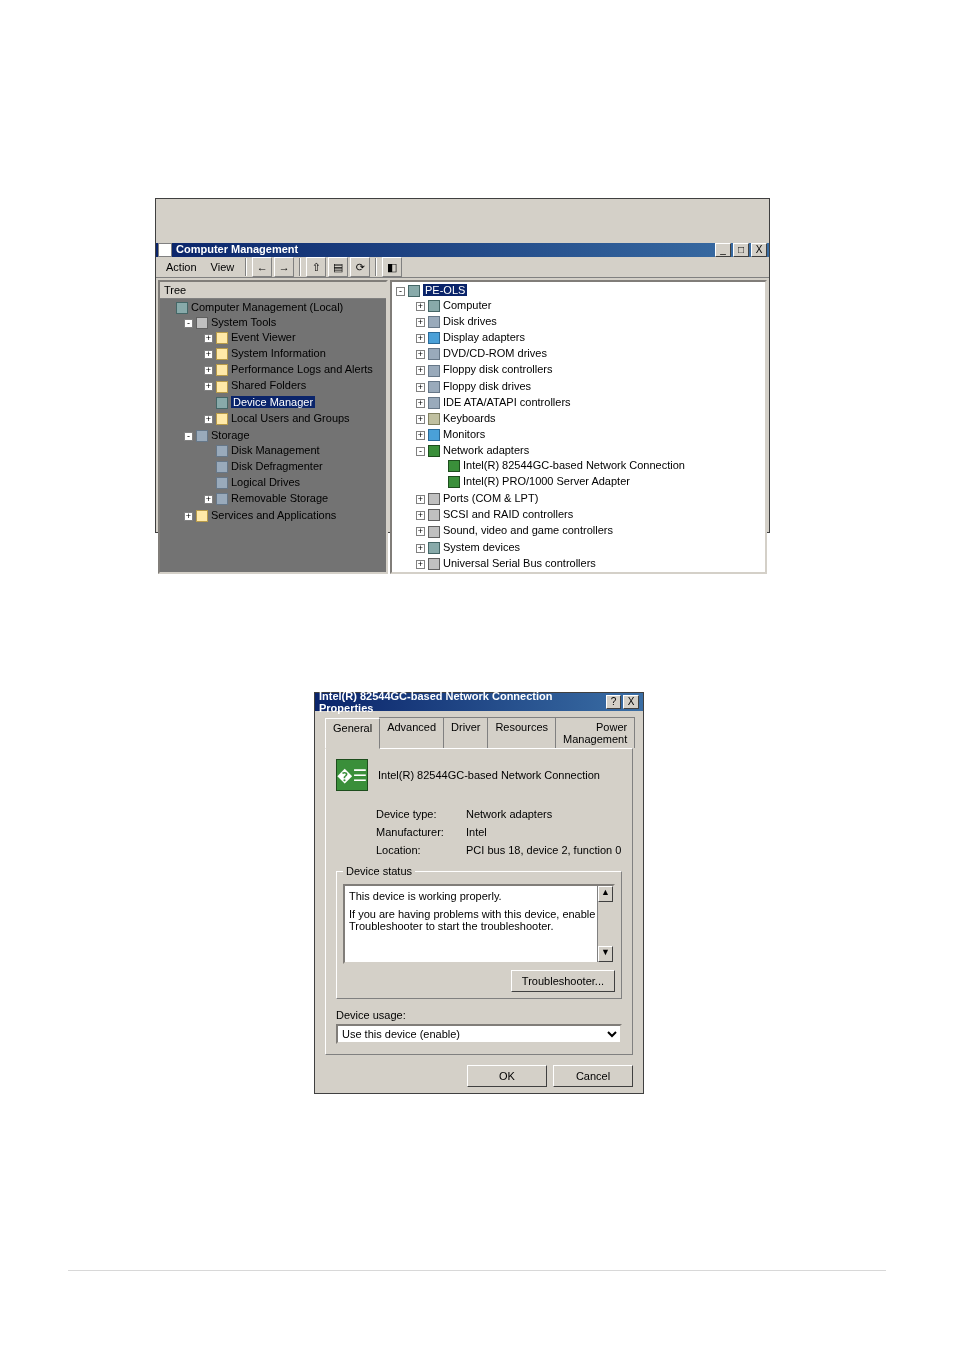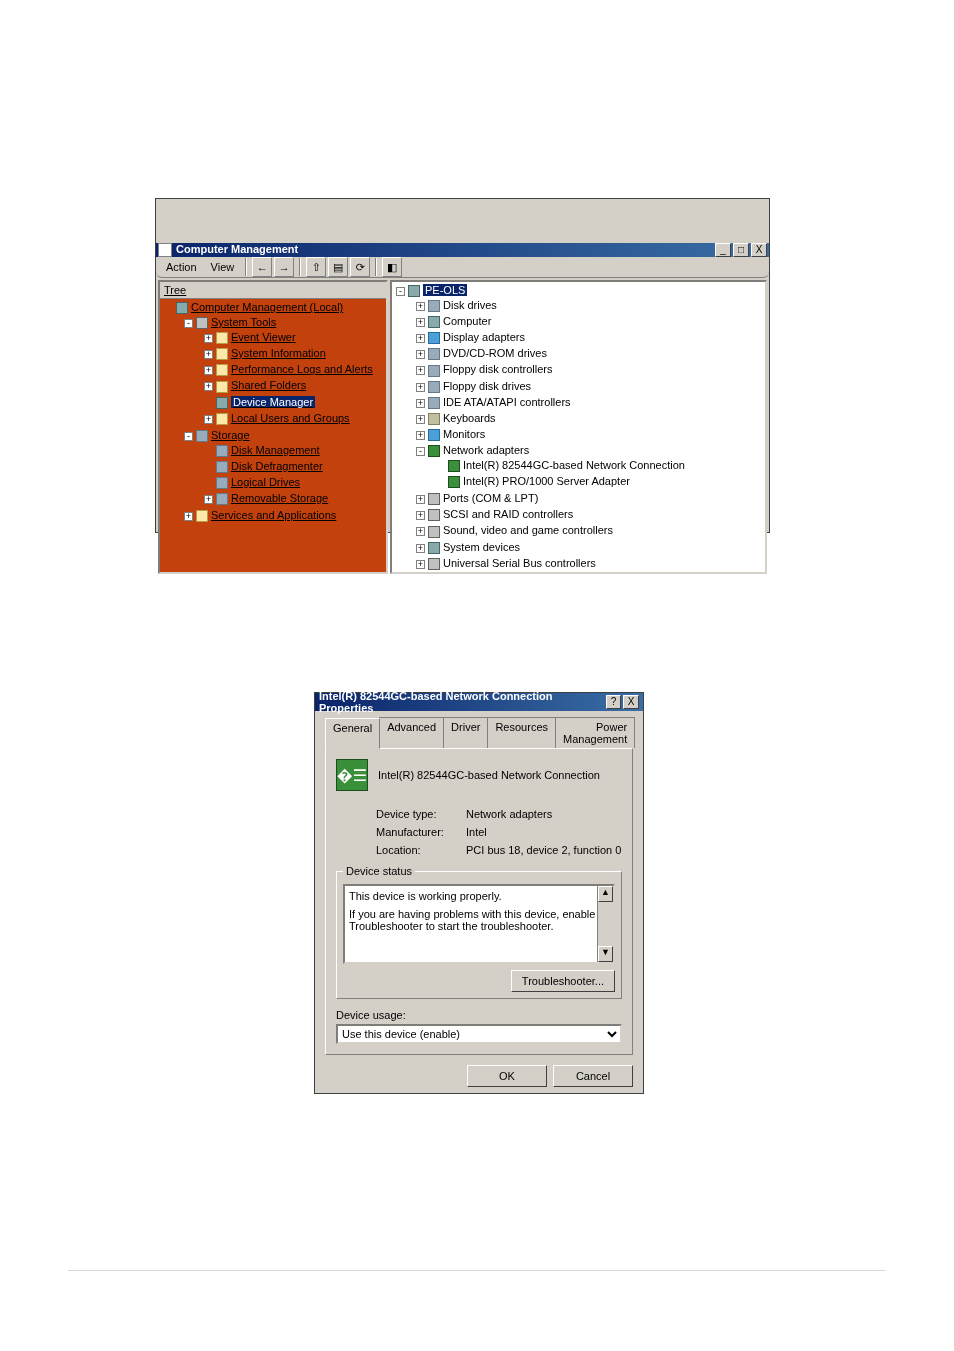--- a/index.html
+++ b/index.html
@@ -40,37 +40,35 @@
       width: 16px; height: 14px; margin-left: 2px;
       background:#d4d0c8; border:1px solid #fff; border-right-color:#404040; border-bottom-color:#404040;
       font-size:10px; line-height:10px; padding:0; text-align:center;
     }
     .cm-menubar {
       height: 22px;
       display:flex; align-items:center; gap:2px;
       padding: 0 4px;
       border-bottom: 1px solid #808080;
       background:#d4d0c8;
-      border-radius:6px;
     }
     .cm-menubar .menu-item { padding:2px 6px; }
     .cm-menubar .sep { width:2px; height:18px; border-left:1px solid #808080; border-right:1px solid #fff; margin:0 3px;}
     .cm-menubar .tb-btn {
       width:20px; height:20px; border:1px solid #fff;
       border-right-color:#808080; border-bottom-color:#808080;
       background:#d4d0c8; display:flex; align-items:center; justify-content:center; font-size:11px;
     }
     .cm-body { flex:1; display:flex; }
     .cm-left {
       width: 230px;
-      background:#c2410c;
+      background:#737373;
       border:2px inset #d4d0c8;
       margin:2px 1px 2px 2px;
       overflow:hidden;
-      text-decoration:underline;
     }
     .cm-right {
       flex:1;
       background:#fff;
       border:2px inset #d4d0c8;
       margin:2px 2px 2px 1px;
       overflow:hidden;
     }
     .tree-head {
       background:#d4d0c8; padding:2px 4px; border-bottom:1px solid #808080;
@@ -198,22 +196,22 @@
             </li>
             <li><span class="exp">+</span><span class="ic ic-fold"></span><span>Services and Applications</span></li>
           </ul>
         </li>
       </ul>
     </div>
     <div class="cm-right">
       <ul class="tree">
         <li><span class="exp">-</span><span class="ic ic-comp"></span><span class="sel">PE-OLS</span>
           <ul>
+            <li><span class="exp">+</span><span class="ic ic-comp"></span><span>Computer</span></li>
             <li><span class="exp">+</span><span class="ic ic-disk"></span><span>Disk drives</span></li>
-            <li><span class="exp">+</span><span class="ic ic-comp"></span><span>Computer</span></li>
             <li><span class="exp">+</span><span class="ic ic-mon"></span><span>Display adapters</span></li>
             <li><span class="exp">+</span><span class="ic ic-disk"></span><span>DVD/CD-ROM drives</span></li>
             <li><span class="exp">+</span><span class="ic ic-disk"></span><span>Floppy disk controllers</span></li>
             <li><span class="exp">+</span><span class="ic ic-disk"></span><span>Floppy disk drives</span></li>
             <li><span class="exp">+</span><span class="ic ic-disk"></span><span>IDE ATA/ATAPI controllers</span></li>
             <li><span class="exp">+</span><span class="ic ic-kb"></span><span>Keyboards</span></li>
             <li><span class="exp">+</span><span class="ic ic-mon"></span><span>Monitors</span></li>
             <li><span class="exp">-</span><span class="ic ic-net"></span><span>Network adapters</span>
               <ul>
                 <li><span class="exp blank"></span><span class="ic ic-net"></span><span>Intel(R) 82544GC-based Network Connection</span></li>

